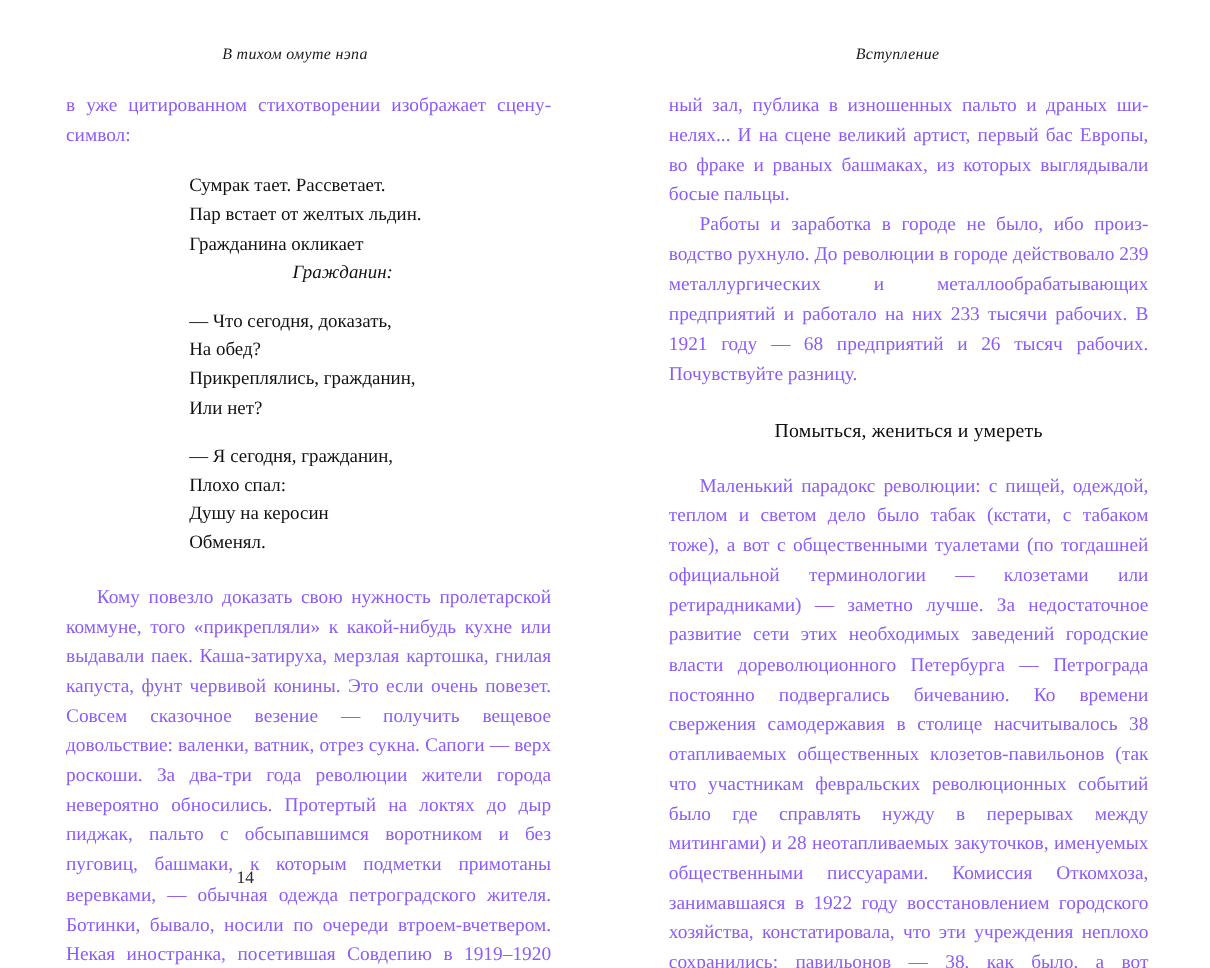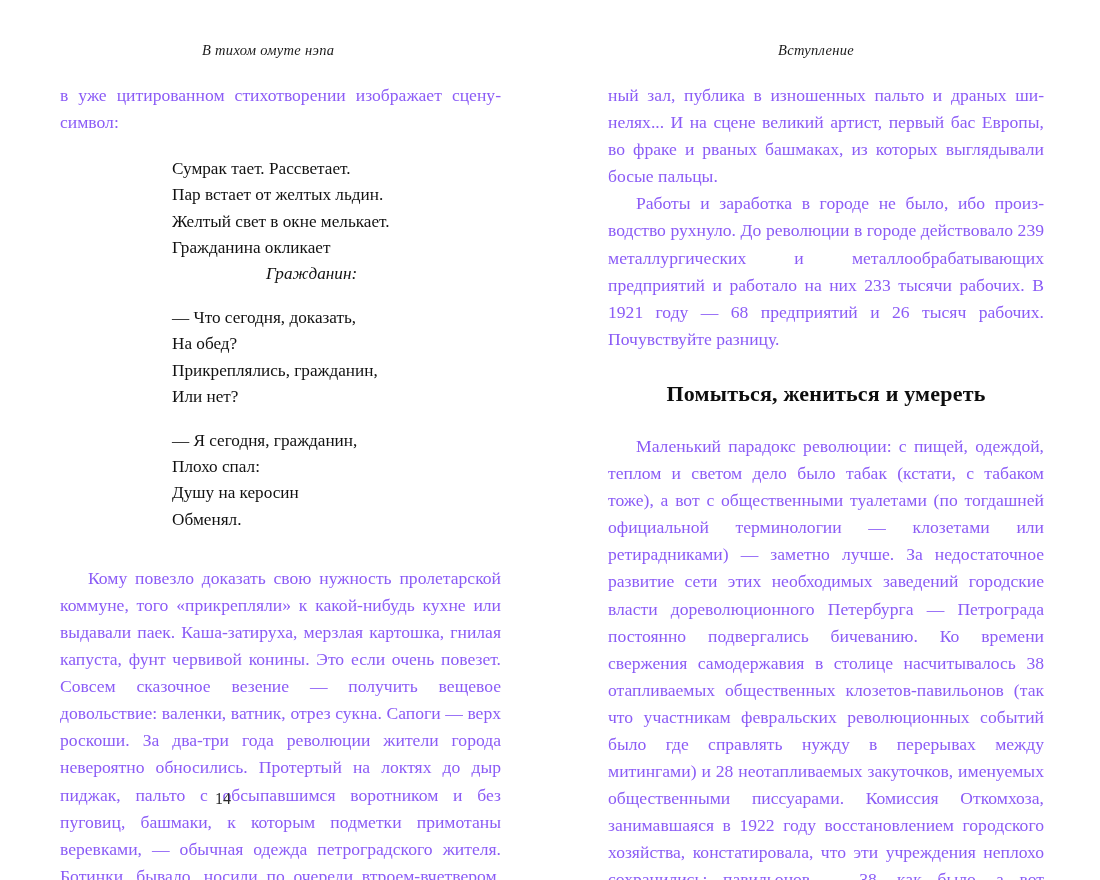--- a/index.html
+++ b/index.html
@@ -78,29 +78,29 @@
   .gap-after-poem { height: 22px; }
 
   
   .poem {
     margin: 0;
     padding: 0 0 0 112px;
     font-size: 17.2px;
     line-height: 26.2px;
   }
   .poem .stanza { margin: 0 0 18px 0; }
-  .poem .stanza:last-child { margin-bottom: 10px; }
+  .poem .stanza:last-child { margin-bottom: 0; }
   .poem .line { white-space: pre; }
   .poem .line.indented { padding-left: 94px; font-style: italic; }
 
   
   h2.section-heading {
     margin: 0;
-    font-size: 22px;
-    font-weight: bold;
+    font-size: 18px;
+    font-weight: normal;
     text-align: center;
     letter-spacing: 0.2px;
     color: #0d0d0d;
   }
   .gap-before-heading { height: 28px; }
   .gap-after-heading { height: 26px; }
 
   
   .folio {
     position: absolute;
@@ -126,21 +126,20 @@
 
       <p class="body noindent">в уже цитированном стихотворении изображает сце­ну-символ:</p>
 
       <div class="gap-before-poem"></div>
 
       <div class="poem">
 
         <div class="stanza">
           <div class="line">Сумрак тает. Рассветает.</div>
           <div class="line">Пар встает от желтых льдин.</div>
-          <div class="line">Желтый свет в окне мелькает.</div>
           <div class="line">Гражданина окликает</div>
           <div class="line indented">Гражданин:</div>
         </div>
 
         <div class="stanza">
           <div class="line">— Что сегодня, доказать,</div>
           <div class="line">На обед?</div>
           <div class="line">Прикреплялись, гражданин,</div>
           <div class="line">Или нет?</div>
         </div>

